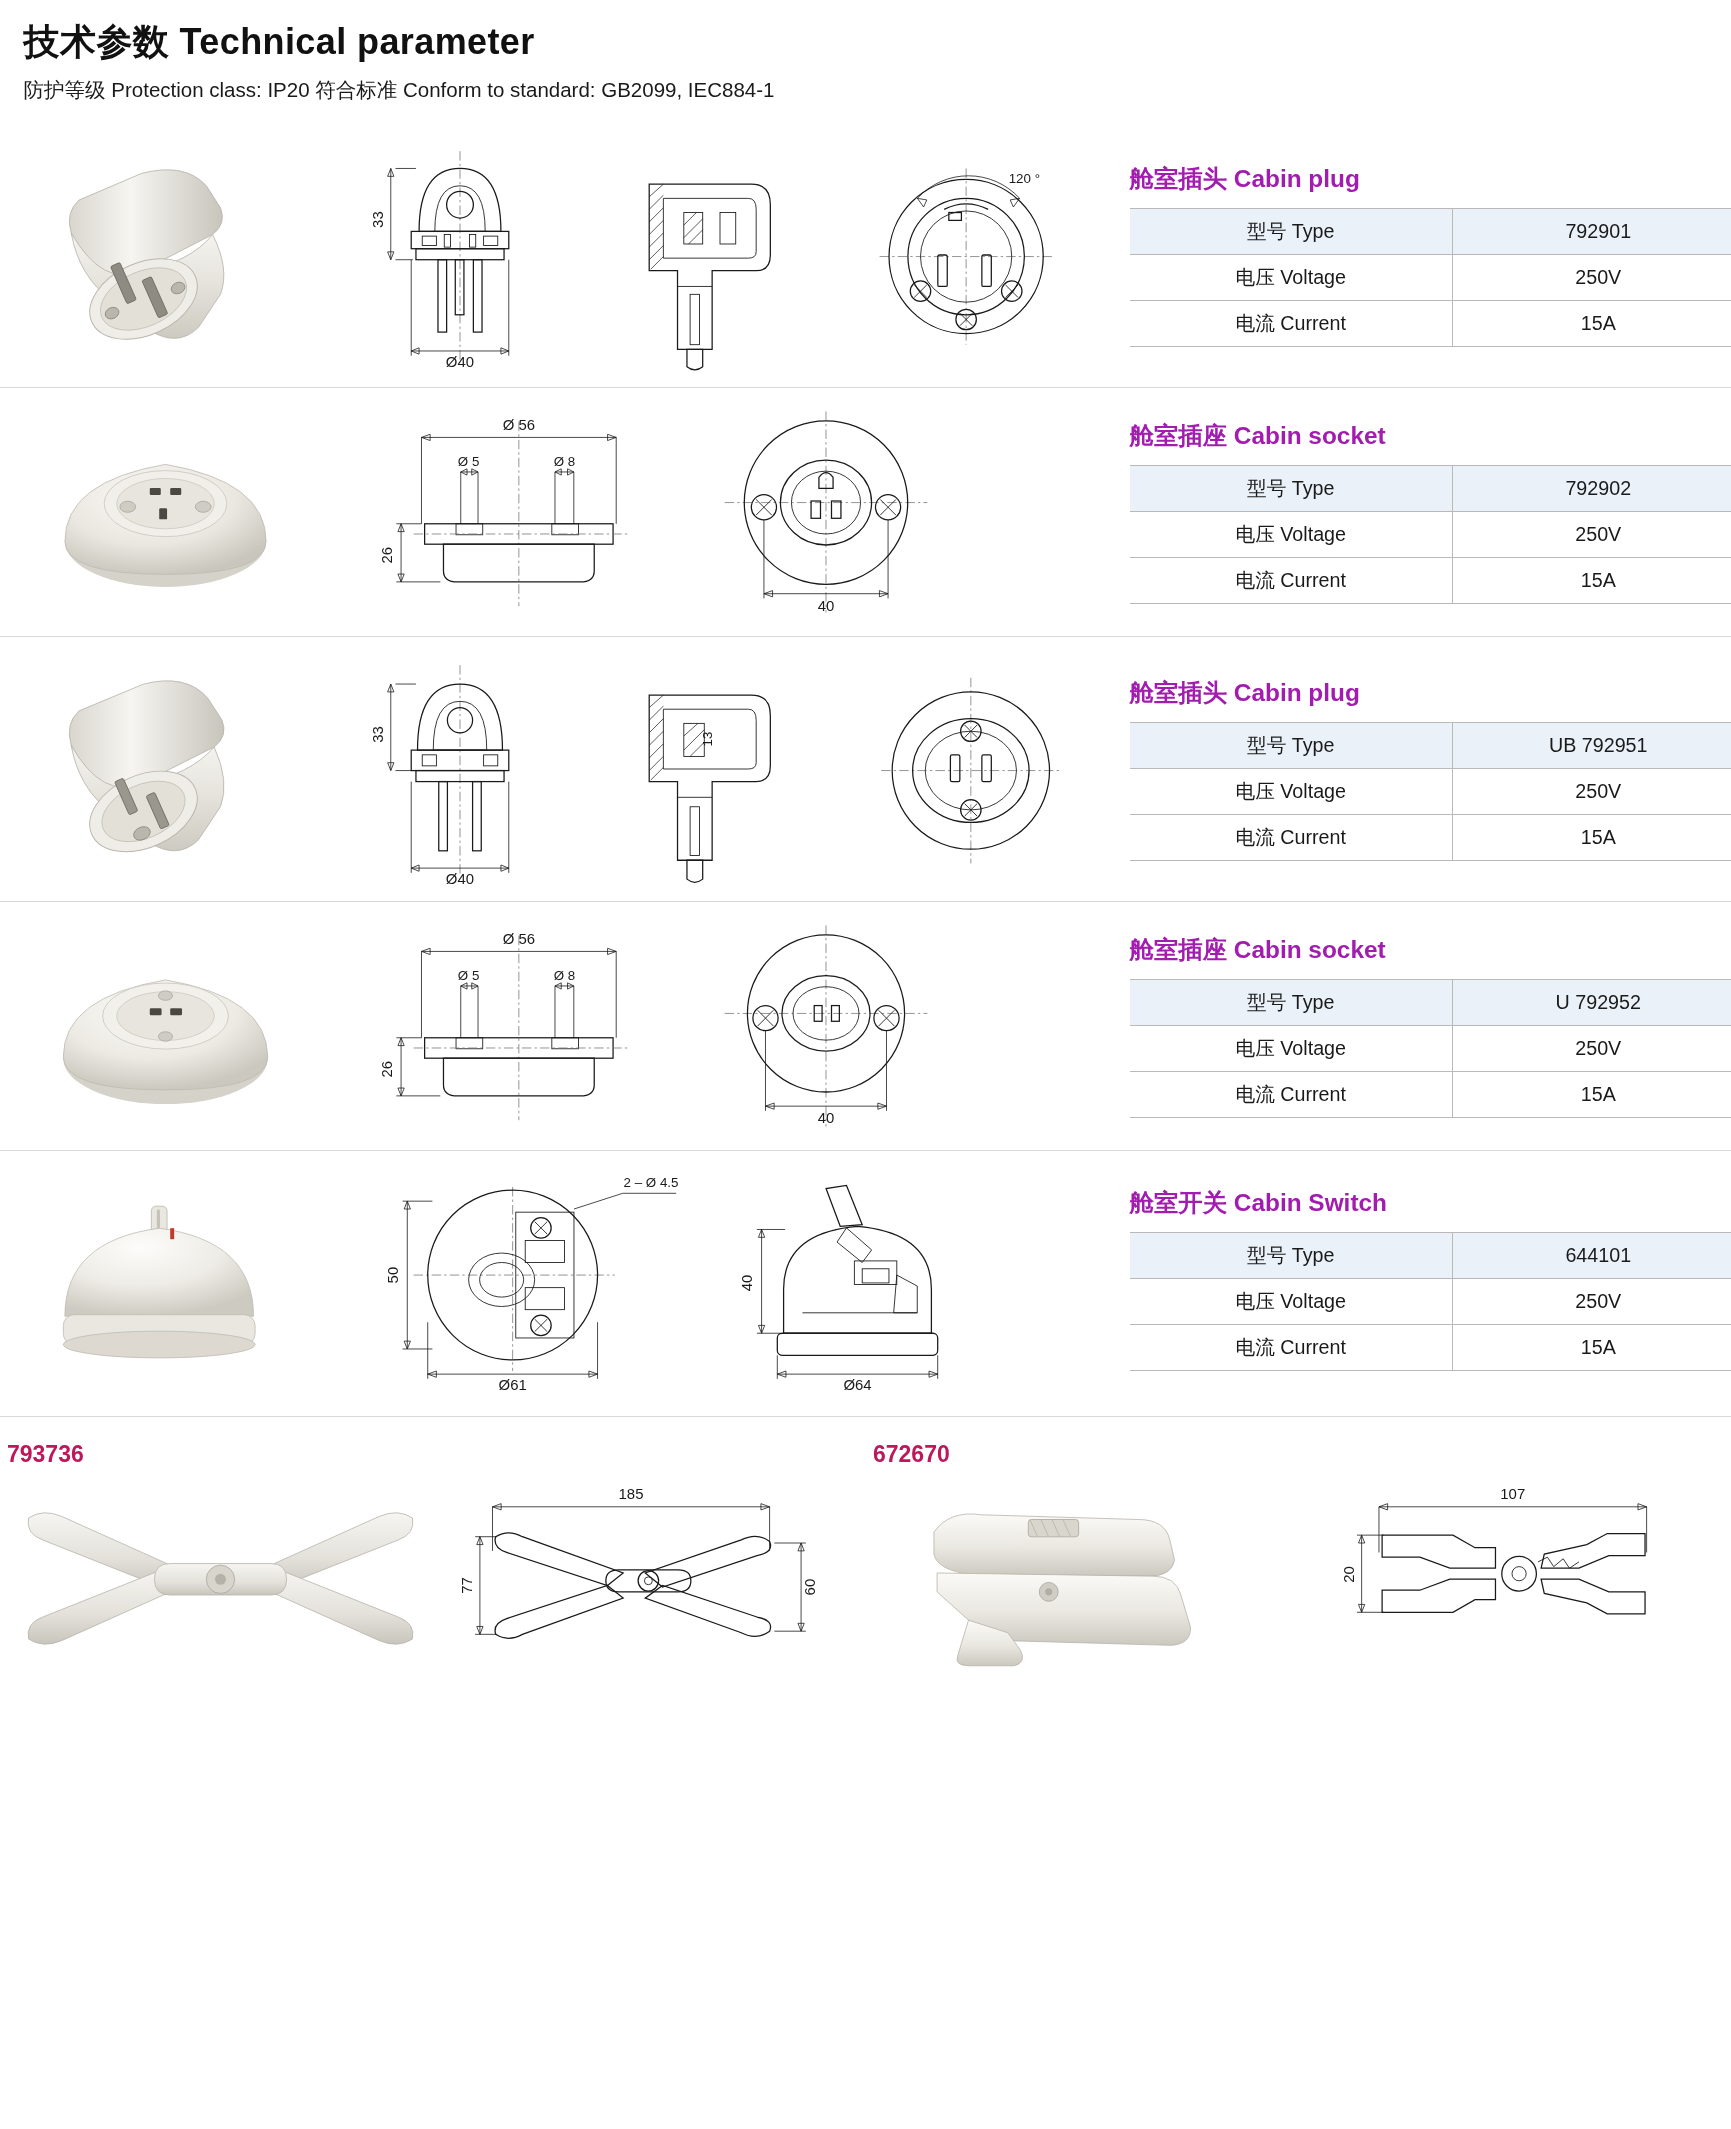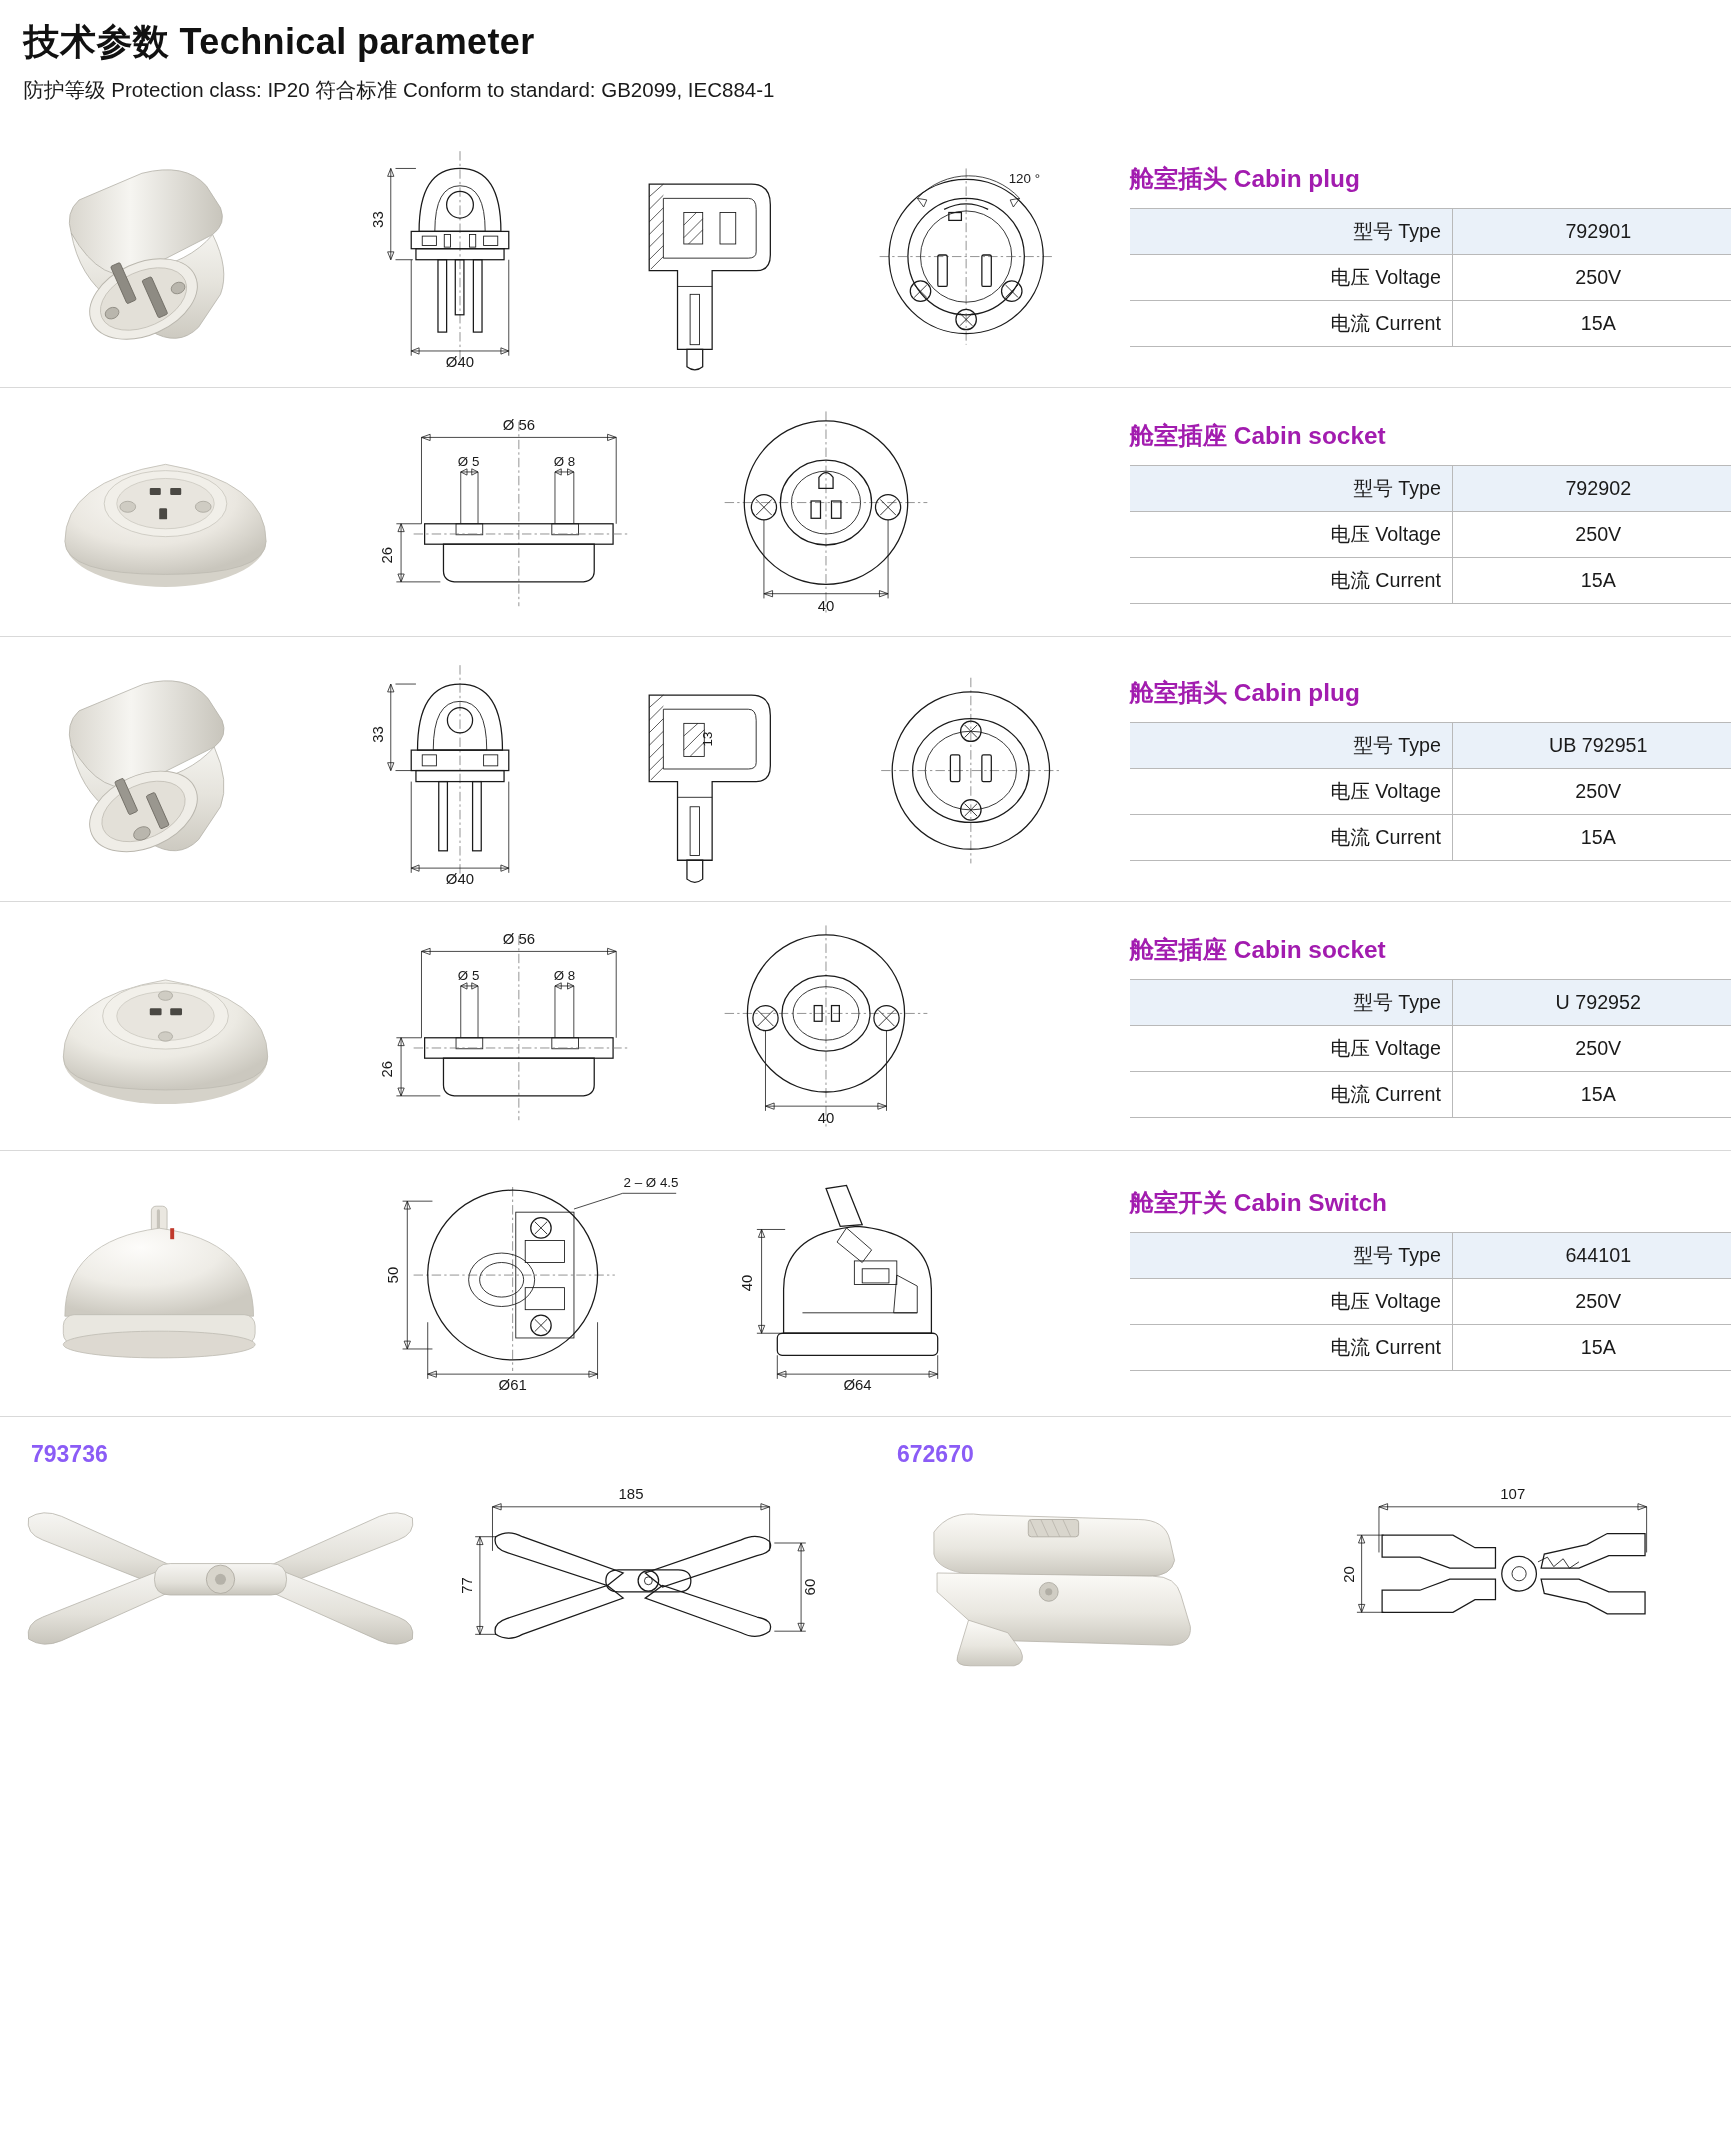--- a/index.html
+++ b/index.html
@@ -94,42 +94,42 @@
   }
   table.spec td {
     border-bottom: 1.2px solid #b9b9b9;
     font-size: 19.7px;
     padding: 7px 11px;
     height: 46px;
     vertical-align: middle;
     color: #1a1a1a;
   }
   table.spec tr:first-child td { border-top: 1.2px solid #b9b9b9; }
-  table.spec td.k { width: 323px; text-align: right; }
+  table.spec td.k { width: 323px; text-align: center; }
   table.spec td.v {
     width: 291px;
     text-align: center;
     border-left: 1.2px solid #b9b9b9;
   }
   table.spec tr.hl td { background: #eaf1f9; }
   table.spec tr.hl td.k { background: #eaf1f9; }
 
   
   .tools {
     border-top: 1.6px solid #d9d9d9;
     margin-top: 9.4px;
     padding-top: 23.6px;
     display: flex;
   }
   .tool-block { width: 866px; flex: 0 0 866px; position: relative; }
   .tool-code {
     font-size: 23px;
     font-weight: 700;
-    color: #8b5cf6;
-    padding-left: 31px;
+    color: #be185d;
+    padding-left: 7px;
   }
   .tool-visuals {
     display: flex;
     align-items: flex-end;
     margin-top: 12.6px;
   }
   .tool-photo { width: 441px; flex: 0 0 441px; display:flex; align-items:center; justify-content:center;}
   .tool-draw  { width: 409px; flex: 0 0 409px; display:flex; align-items:center; justify-content:center;}
 
   svg { display: block; }

